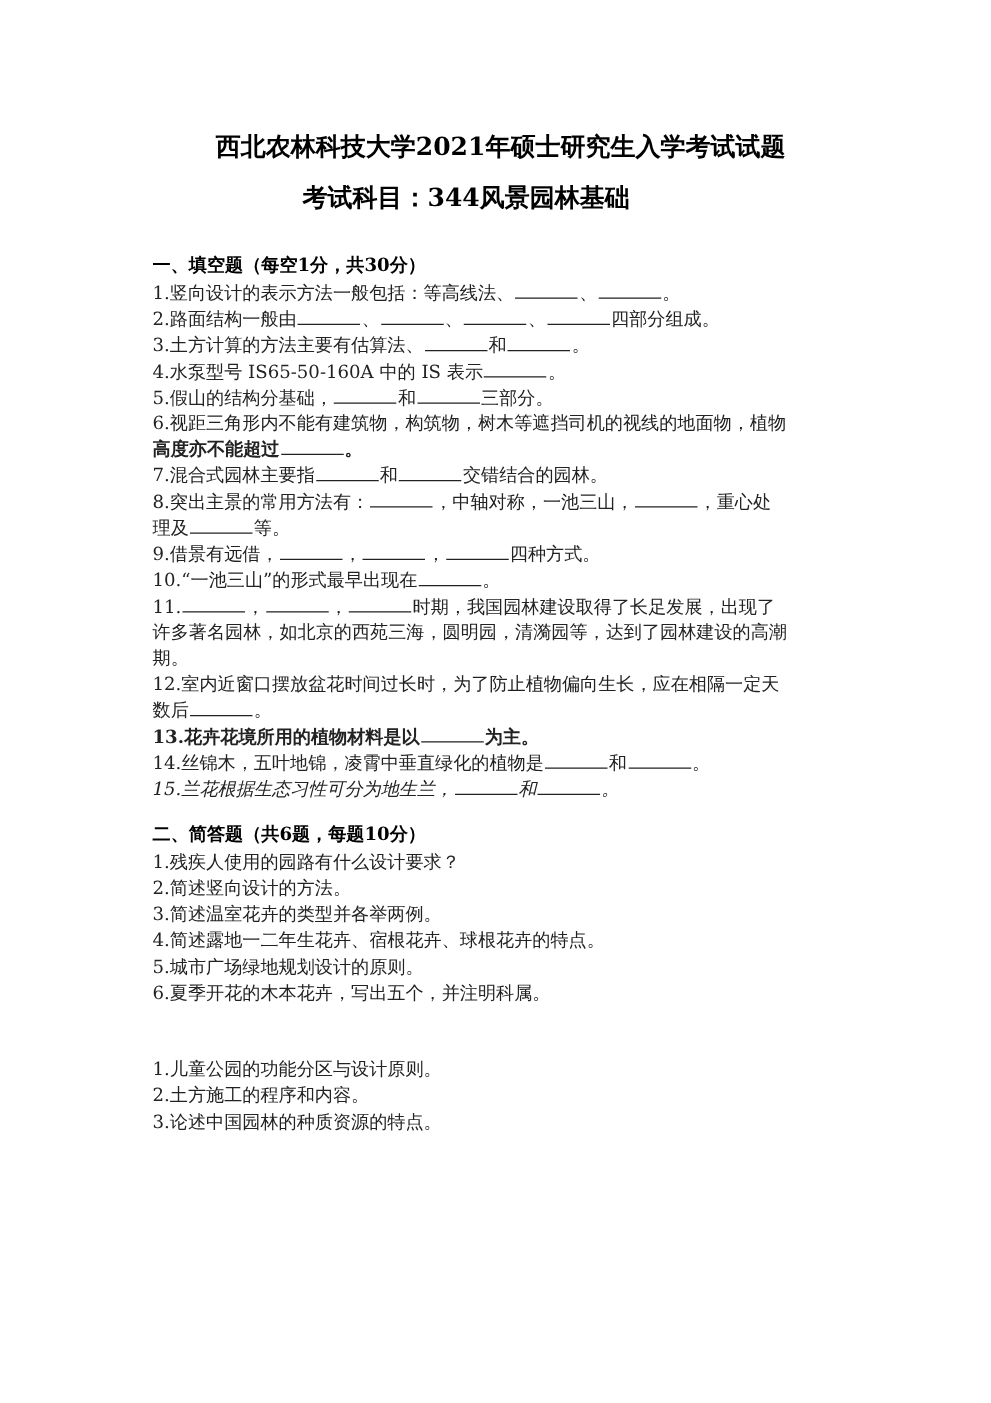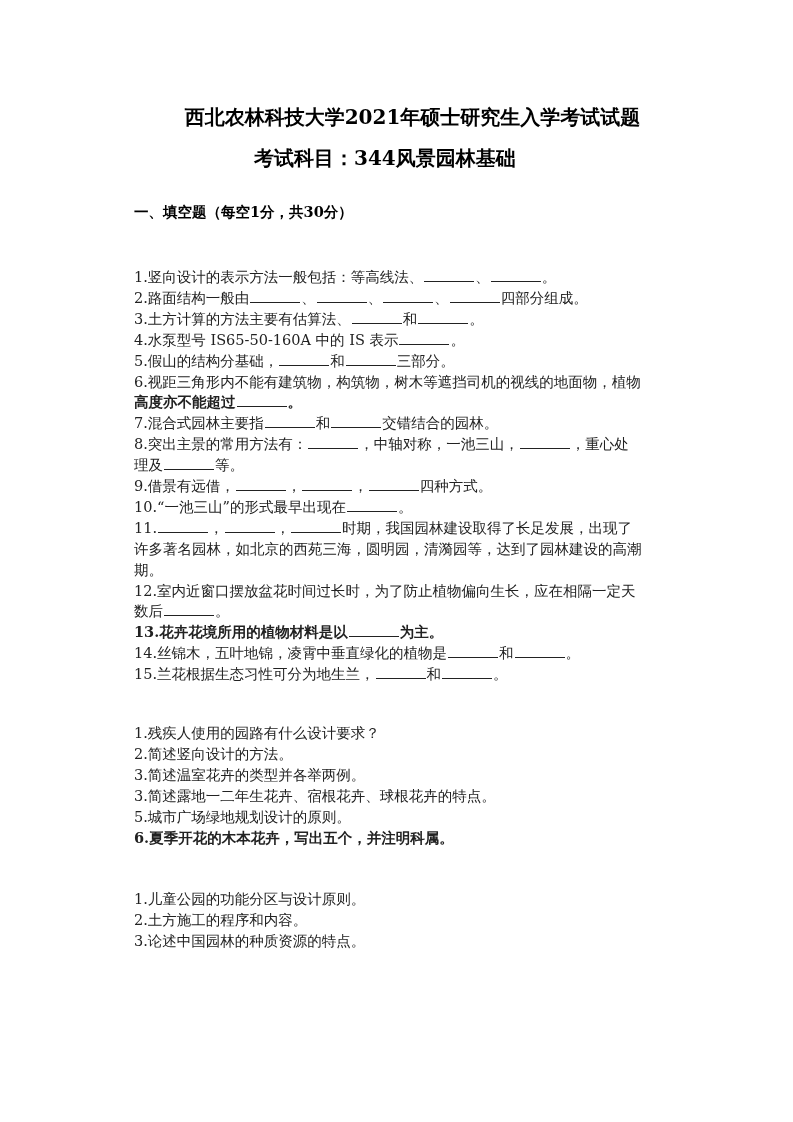--- a/index.html
+++ b/index.html
@@ -1,25 +1,25 @@
 <!DOCTYPE html>
 <html><head>
 <meta charset="utf-8">
 <style>
   html, body { margin: 0; padding: 0; background: #ffffff; }
   body { width: 793px; height: 1122px; position: relative; overflow: hidden;
          font-family: "DejaVu Serif", "Liberation Serif", serif; color: #111; }
-  .page { position: absolute; left: 16px; top: 0; width: 711px; height: 1122px; }
+  .page { position: absolute; left: 4px; top: 0; width: 711px; height: 1122px; }
   .title { position: absolute; left: 0; width: 793px; text-align: center;
            font-weight: bold; font-size: 20px; letter-spacing: 0px; color: #000; }
   .title1 { top: 104px; }
   .title2 { top: 145px; left: 238px; width: auto; text-align: right; }
   .sec { position: absolute; left: 118px; font-weight: bold; font-size: 14.5px; color: #000; }
   .line { position: absolute; left: 118px; font-size: 14.5px; line-height: 20px;
-          white-space: nowrap; color: #222; margin-top: 43px; }
+          white-space: nowrap; color: #222; }
   .blank { display: inline-block; width: 50px; border-bottom: 1px solid #222;
            height: 14px; vertical-align: baseline; margin: 0 1px; }
 </style>
 </head>
 <body>
 
 <div class="page">
   <div class="title title1">西北农林科技大学2021年硕士研究生入学考试试题</div>
   <div class="title title2">考试科目：344风景园林基础</div>
 
@@ -37,30 +37,31 @@
       <div class="line" style="top: 412.1px;"><span>理及</span><span class="blank"></span><span>等。</span></div>
       <div class="line" style="top: 433px;"><span>9.借景有远借，</span><span class="blank"></span><span>，</span><span class="blank"></span><span>，</span><span class="blank"></span><span>四种方式。</span></div>
       <div class="line" style="top: 453.9px;"><span>10.“一池三山”的形式最早出现在</span><span class="blank"></span><span>。</span></div>
       <div class="line" style="top: 474.8px;"><span>11.</span><span class="blank"></span><span>，</span><span class="blank"></span><span>，</span><span class="blank"></span><span>时期，我国园林建设取得了长足发展，出现了</span></div>
       <div class="line" style="top: 495.7px;"><span>许多著名园林，如北京的西苑三海，圆明园，清漪园等，达到了园林建设的高潮</span></div>
       <div class="line" style="top: 516.6px;"><span>期。</span></div>
       <div class="line" style="top: 537.5px;"><span>12.室内近窗口摆放盆花时间过长时，为了防止植物偏向生长，应在相隔一定天</span></div>
       <div class="line" style="top: 558.4px;"><span>数后</span><span class="blank"></span><span>。</span></div>
       <div class="line" style="top: 579.3px; font-weight: bold;"><span>13.花卉花境所用的植物材料是以</span><span class="blank"></span><span>为主。</span></div>
       <div class="line" style="top: 600.2px;"><span>14.丝锦木，五叶地锦，凌霄中垂直绿化的植物是</span><span class="blank"></span><span>和</span><span class="blank"></span><span>。</span></div>
-      <div class="line" style="top: 621.1px;"><span>15.兰花根据生态习性可分为地生兰，</span><span class="blank"></span><span>和</span><span class="blank"></span><span>。</span></div>
+      <div class="line" style="top: 621.1px; font-style: italic;"><span>15.兰花根据生态习性可分为地生兰，</span><span class="blank"></span><span>和</span><span class="blank"></span><span>。</span></div>
     </div>
 
+  <div class="sec" style="top:658px">二、简答题（共6题，每题10分）</div>
   <div id="sec1">
       <div class="line" style="top: 680px;"><span>1.残疾人使用的园路有什么设计要求？</span></div>
       <div class="line" style="top: 701px;"><span>2.简述竖向设计的方法。</span></div>
       <div class="line" style="top: 722px; text-align: center;"><span>3.简述温室花卉的类型并各举两例。</span></div>
-      <div class="line" style="top: 743px;"><span>3.简述露地一二年生花卉、宿根花卉、球根花卉的特点。</span></div>
+      <div class="line" style="top: 743px;"><span>4.简述露地一二年生花卉、宿根花卉、球根花卉的特点。</span></div>
       <div class="line" style="top: 764px;"><span>5.城市广场绿地规划设计的原则。</span></div>
-      <div class="line" style="top: 785px; font-weight: bold;"><span>6.夏季开花的木本花卉，写出五个，并注明科属。</span></div>
+      <div class="line" style="top: 785px;"><span>6.夏季开花的木本花卉，写出五个，并注明科属。</span></div>
     </div>
 
   <div id="sec2">
       <div class="line" style="top: 846px;"><span>1.儿童公园的功能分区与设计原则。</span></div>
       <div class="line" style="top: 867px;"><span>2.土方施工的程序和内容。</span></div>
       <div class="line" style="top: 888px;"><span>3.论述中国园林的种质资源的特点。</span></div>
     </div>
 </div>
 
 </body></html>

